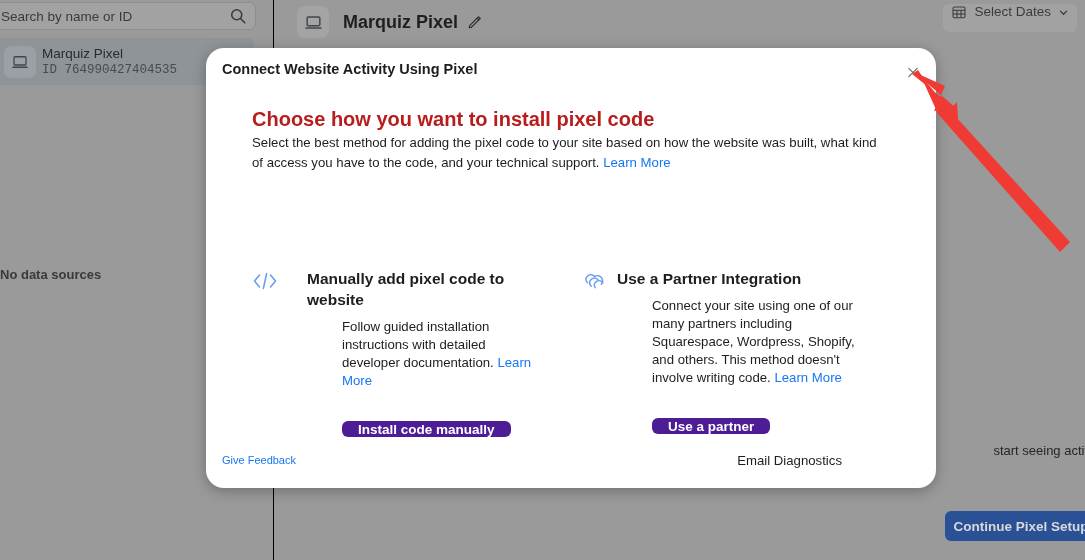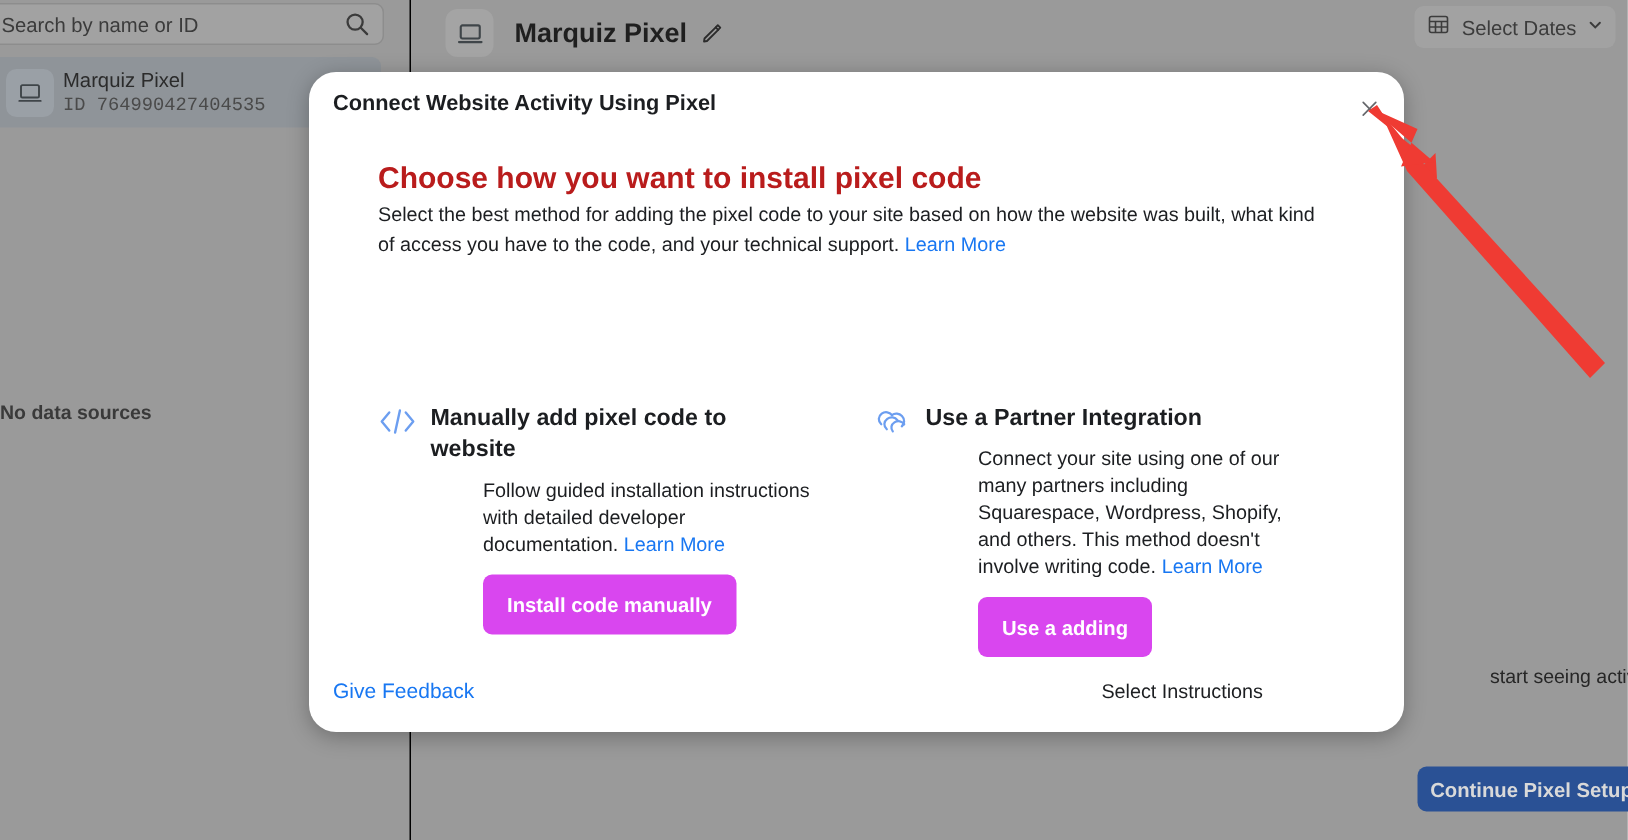--- a/index.html
+++ b/index.html
@@ -108,21 +108,21 @@
     font-size: 18px; font-weight: bold;
     color: #1f1f1f;
   }
   #edit-pencil { margin-left: 9px; display: flex; align-items: center; }
 
   #date-picker {
     position: absolute; right: 8px; top: 4px;
     height: 28px;
     background: #a2a2a2;
     border-radius: 6px;
-    display: flex; align-items: center;
+    display: flex; align-items: flex-start;
     padding: 0 8px;
     gap: 7px;
   }
   #date-picker-label { font-size: 13.5px; color: #3c3c3c; }
 
   #tabbar {
     position: absolute; left: 22px; top: 46px;
     width: 700px; height: 20px;
     display: flex; align-items: center;
     gap: 36px;
@@ -187,56 +187,56 @@
     color: #1c1e21;
   }
   .link { color: #1877f2; text-decoration: none; cursor: pointer; }
 
   #options {
     position: absolute; left: 0; top: 160px;
     width: 730px;
     display: flex;
   }
   .option { display: flex; }
-  .option.left { margin-left: 46px; width: 290px; }
+  .option.left { margin-left: 46px; width: 290px; gap: 20px; }
   .option.right { margin-left: 40px; width: 290px; }
   .opt-icon { flex: 0 0 26px; padding-top: 2px; }
   .opt-content { margin-left: 9px; }
   .opt-title {
     margin: 0 0 8px 0;
     font-size: 15.5px; font-weight: bold; color: #1c1e21;
     line-height: 21px;
   }
   .option.left .opt-title { max-width: 200px; }
   .opt-desc {
     margin: 0;
     font-size: 13.2px; line-height: 18px; color: #1c1e21;
   }
   .opt-btn {
-    margin-top: 11px;
-    height: 40px;
-    background: #d946ef;
+    margin-top: 31px;
+    height: 16px;
+    background: #4c1d95;
     border: 0; border-radius: 6px;
     color: #fff;
     font-family: "Liberation Sans", sans-serif;
     font-size: 13.5px; font-weight: bold;
     padding: 0 16px;
     cursor: pointer;
     display: inline-flex; align-items: center; justify-content: center;
   }
   .opt-indent { margin-left: 35px; }
 
   #dialog-footer {
     position: absolute; left: 0; bottom: 0;
     width: 730px; height: 56px;
     display: flex; align-items: center;
     justify-content: space-between;
     padding: 0 16px 0 16px;
   }
-  #give-feedback { font-size: 14px; }
+  #give-feedback { font-size: 11px; }
   #email-instructions {
     font-size: 13.2px; color: #1c1e21;
     background: transparent; border: 0;
     font-family: "Liberation Sans", sans-serif;
     cursor: pointer;
     margin-right: 72px;
   }
 
   
   #arrow-annotation {
@@ -378,30 +378,30 @@
               <path d="M13.2 17.6 C11.6 15.5 12.1 13 14.3 11.6 C16.6 10.1 19.4 10.7 20.8 12.8"></path>
               <path d="M12.6 6.7 C14.6 5.2 17.5 5.5 19.3 7.4 C21.3 9.5 21.2 12.4 19.2 14.2"></path>
             </svg>
           </span>
           <div class="opt-content">
             <h3 class="opt-title">Use a Partner Integration</h3>
             <p class="opt-desc opt-indent">
               <span>Connect your site using one of our many partners including Squarespace, Wordpress, Shopify, and others. This method doesn't involve writing code.</span>
               <a class="link">Learn More</a>
             </p>
-            <button class="opt-btn opt-indent">Use a adding</button>
+            <button class="opt-btn opt-indent">Use a partner</button>
           </div>
         </div>
 
       </div>
     </div>
 
     <div id="dialog-footer">
       <a id="give-feedback" class="link">Give Feedback</a>
-      <button id="email-instructions">Select Instructions</button>
+      <button id="email-instructions">Email Diagnostics</button>
     </div>
   </div>
 
   <div id="arrow-annotation">
     <svg viewBox="0 0 185 200" width="185" height="200">
       <g fill="#ef3b33">
         <polygon points="12,14 52,46 41,57 58,59 57,42 46,53 18,10"></polygon>
         <path d="M20,14 L46,46 L170,182 L160,192 L38,54 Z"></path>
         <polygon points="14,12 56,48 34,51 45,26"></polygon>
       </g>

